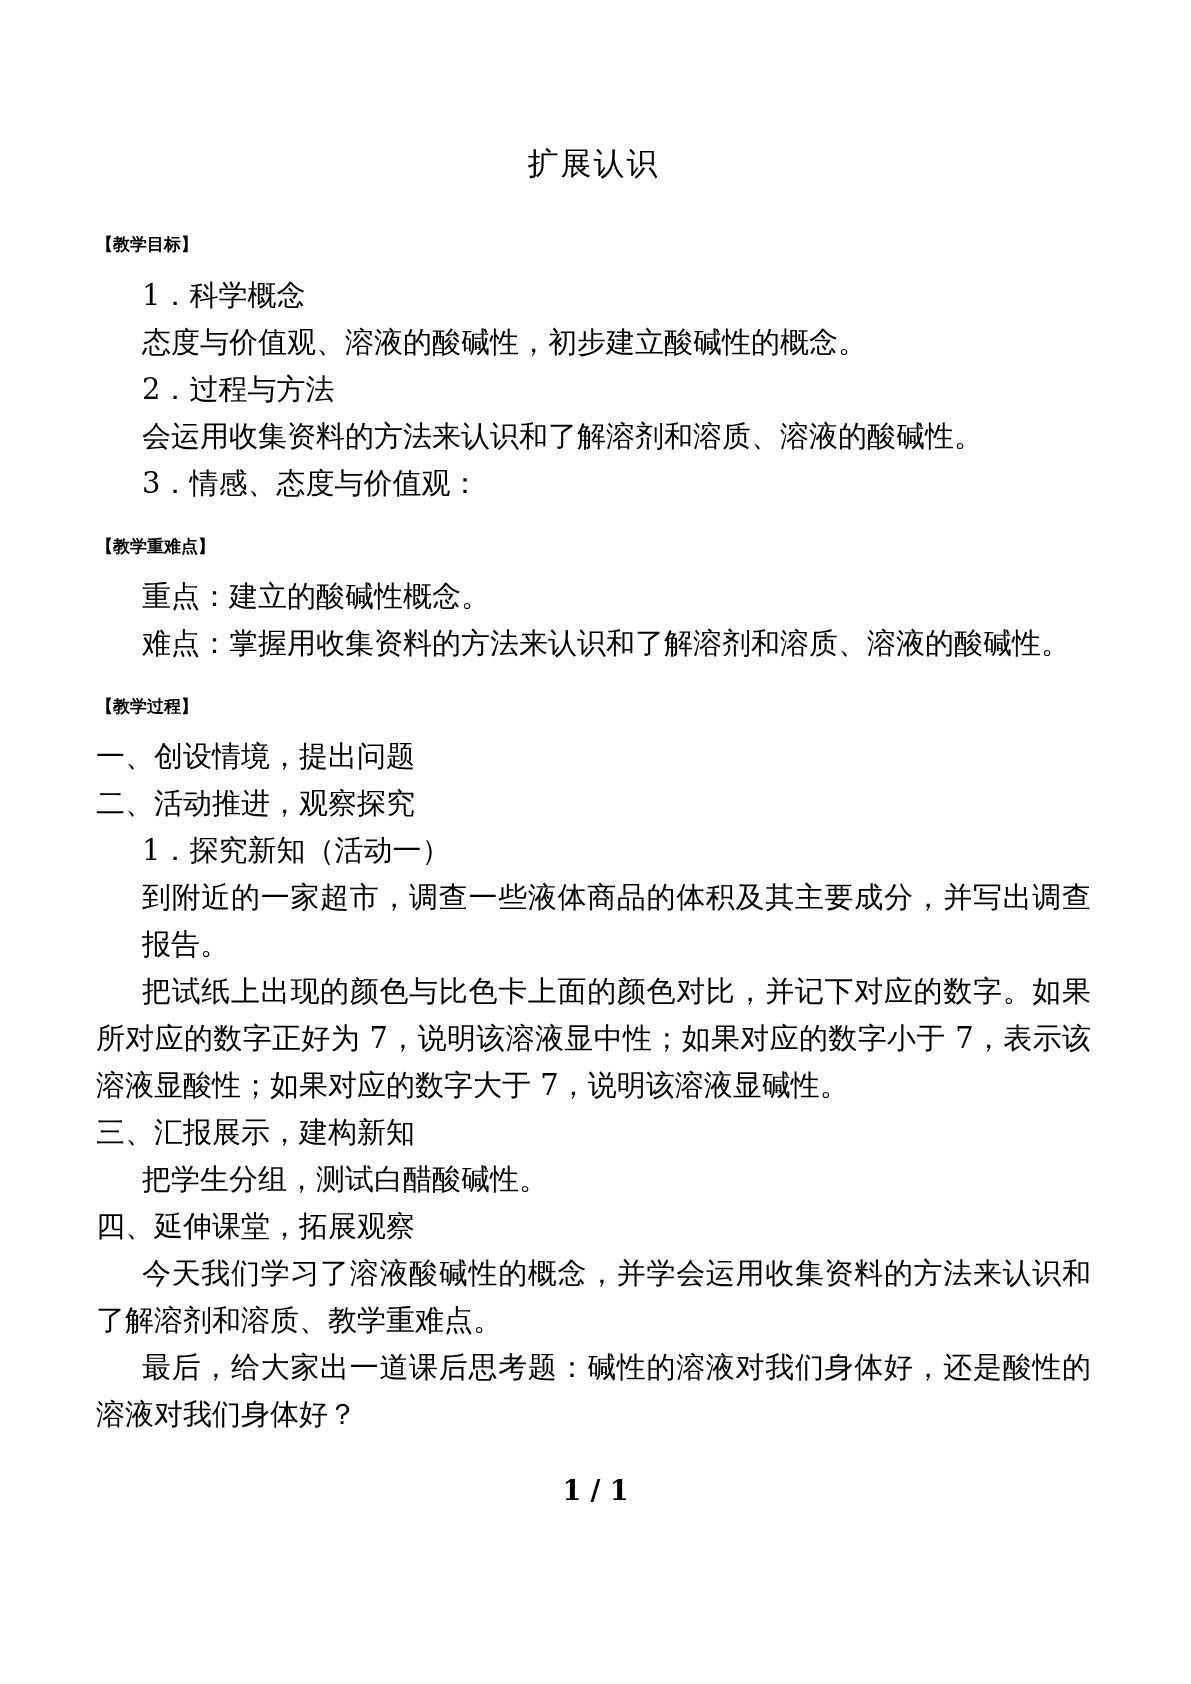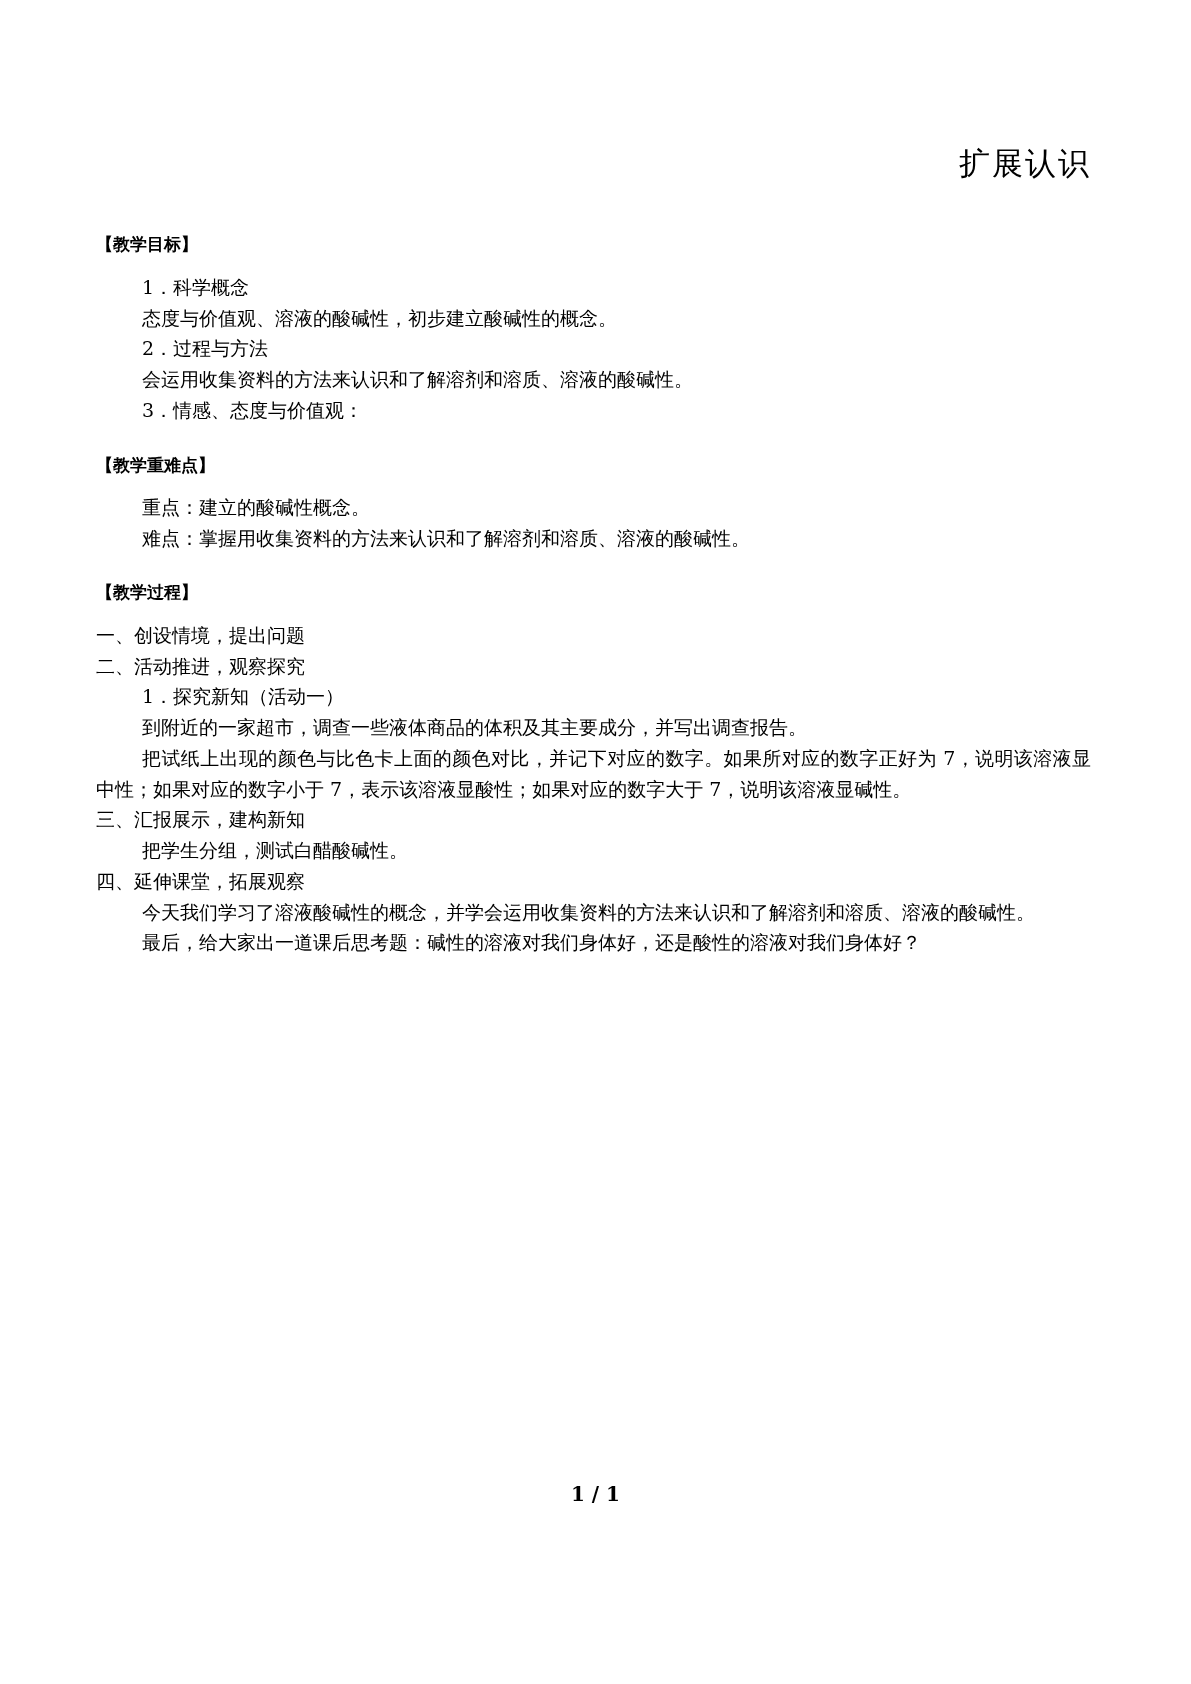--- a/index.html
+++ b/index.html
@@ -16,56 +16,56 @@
     overflow: hidden;
   }
   .page {
     box-sizing: border-box;
     width: 1191px;
     height: 1684px;
     padding: 118px 100px 0 96px;
     position: relative;
   }
   .doc-title {
-    text-align: right;
+    text-align: center;
     font-size: 31px;
     font-weight: normal;
     letter-spacing: 2px;
     margin: 24px 0 0 0;
     line-height: 1.4;
   }
   .section-head {
     font-size: 17px;
     font-weight: bold;
     letter-spacing: 0px;
     margin: 0;
     line-height: 1.55;
   }
   .spacer-lg { height: 46px; }
   .spacer-md { height: 26px; }
   .spacer-sm { height: 14px; }
   .para {
-    font-size: 19px;
+    font-size: 29px;
     line-height: 1.62;
     margin: 0;
     text-align: justify;
     text-justify: inter-ideograph;
     letter-spacing: 0px;
   }
   .indent-1 { text-indent: 0; padding-left: 46px; }
   .indent-hang { padding-left: 0; text-indent: 46px; }
   .noindent { padding-left: 0; text-indent: 0; }
   .lv2 { padding-left: 46px; text-indent: 0; }
   .footer {
     position: absolute;
     left: 0;
     right: 0;
     bottom: 178px;
     text-align: center;
-    font-size: 20px;
+    font-size: 27px;
     font-weight: bold;
     font-family: "DejaVu Serif", "Liberation Serif", serif;
   }
 </style>
 </head>
 <body>
 
 <div class="page">
 
   <h1 class="doc-title">扩展认识</h1>
@@ -96,18 +96,18 @@
 
   <p class="para noindent">二、活动推进，观察探究</p>
   <p class="para lv2">1．探究新知（活动一）</p>
   <p class="para indent-1">到附近的一家超市，调查一些液体商品的体积及其主要成分，并写出调查报告。</p>
   <p class="para indent-hang">把试纸上出现的颜色与比色卡上面的颜色对比，并记下对应的数字。如果所对应的数字正好为 7，说明该溶液显中性；如果对应的数字小于 7，表示该溶液显酸性；如果对应的数字大于 7，说明该溶液显碱性。</p>
 
   <p class="para noindent">三、汇报展示，建构新知</p>
   <p class="para indent-1">把学生分组，测试白醋酸碱性。</p>
 
   <p class="para noindent">四、延伸课堂，拓展观察</p>
-  <p class="para indent-hang">今天我们学习了溶液酸碱性的概念，并学会运用收集资料的方法来认识和了解溶剂和溶质、溶液的酸碱性。</p>
+  <p class="para indent-hang">今天我们学习了溶液酸碱性的概念，并学会运用收集资料的方法来认识和了解溶剂和溶质、教学重难点。</p>
   <p class="para indent-hang">最后，给大家出一道课后思考题：碱性的溶液对我们身体好，还是酸性的溶液对我们身体好？</p>
 
   <div class="footer">1 / 1</div>
 
 </div>
 
 </body></html>

